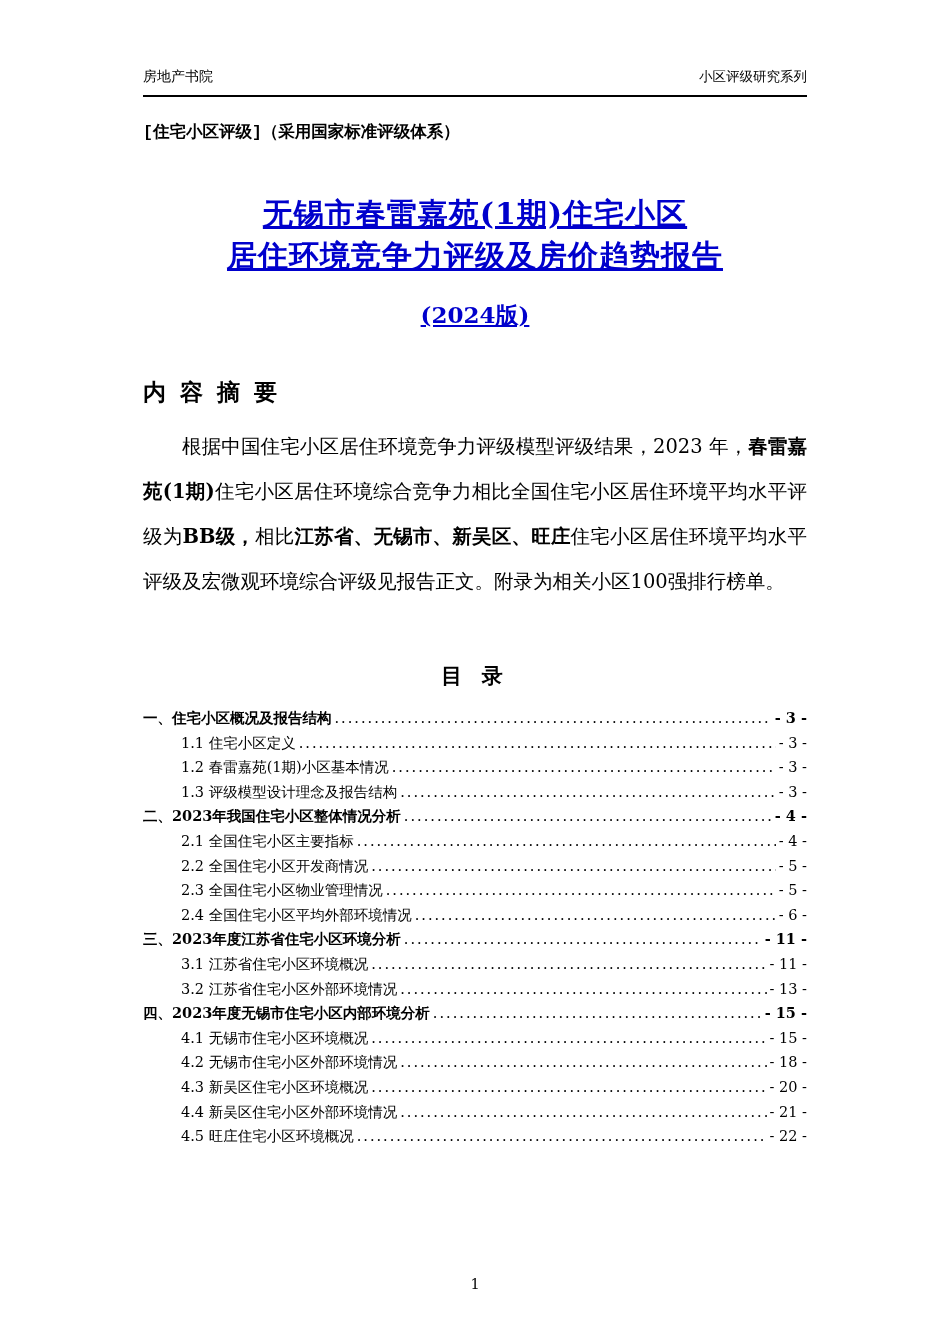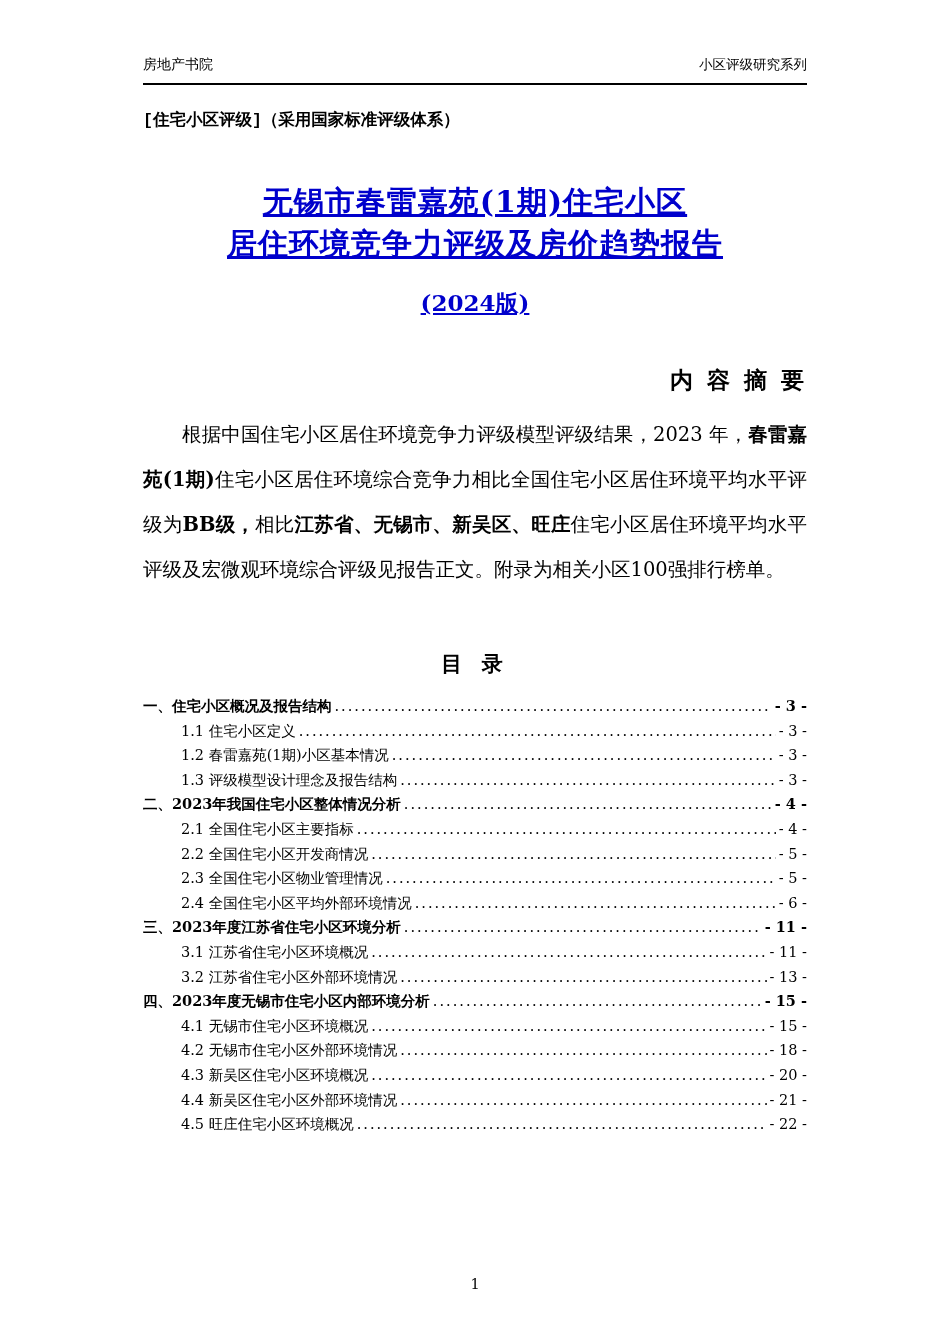--- a/index.html
+++ b/index.html
@@ -21,20 +21,21 @@
     padding:56px 143px 0 143px;
     overflow:hidden;
   }
   .doc-header{
     display:flex;
     justify-content:space-between;
     align-items:flex-start;
     font-size:14px;
     padding-bottom:9px;
     border-bottom:2px solid #000000;
+    margin-top:12px;
   }
   .doc-header .hdr-right{font-size:13.5px;}
   .classification{
     margin-top:24px;
     font-size:16.5px;
     font-weight:700;
     font-family:Liberation Mono, monospace;
   }
   .title-block{
     margin-top:52px;
@@ -51,21 +52,21 @@
   .title-line + .title-line{margin-top:4px;}
   .edition{
     margin-top:26px;
     font-size:23px;
     font-weight:700;
     color:var(--title-blue);
     text-align:center;
   }
   .summary-heading{
     margin-top:46px;
-    text-align:right;
+    text-align:left;
     font-size:23px;
     font-weight:700;
     letter-spacing:3px;
     font-family:"DejaVu Sans","Liberation Sans",sans-serif;
   }
   .summary-para{
     margin-top:16px;
     font-size:19.5px;
     line-height:45px;
     text-align:justify;

